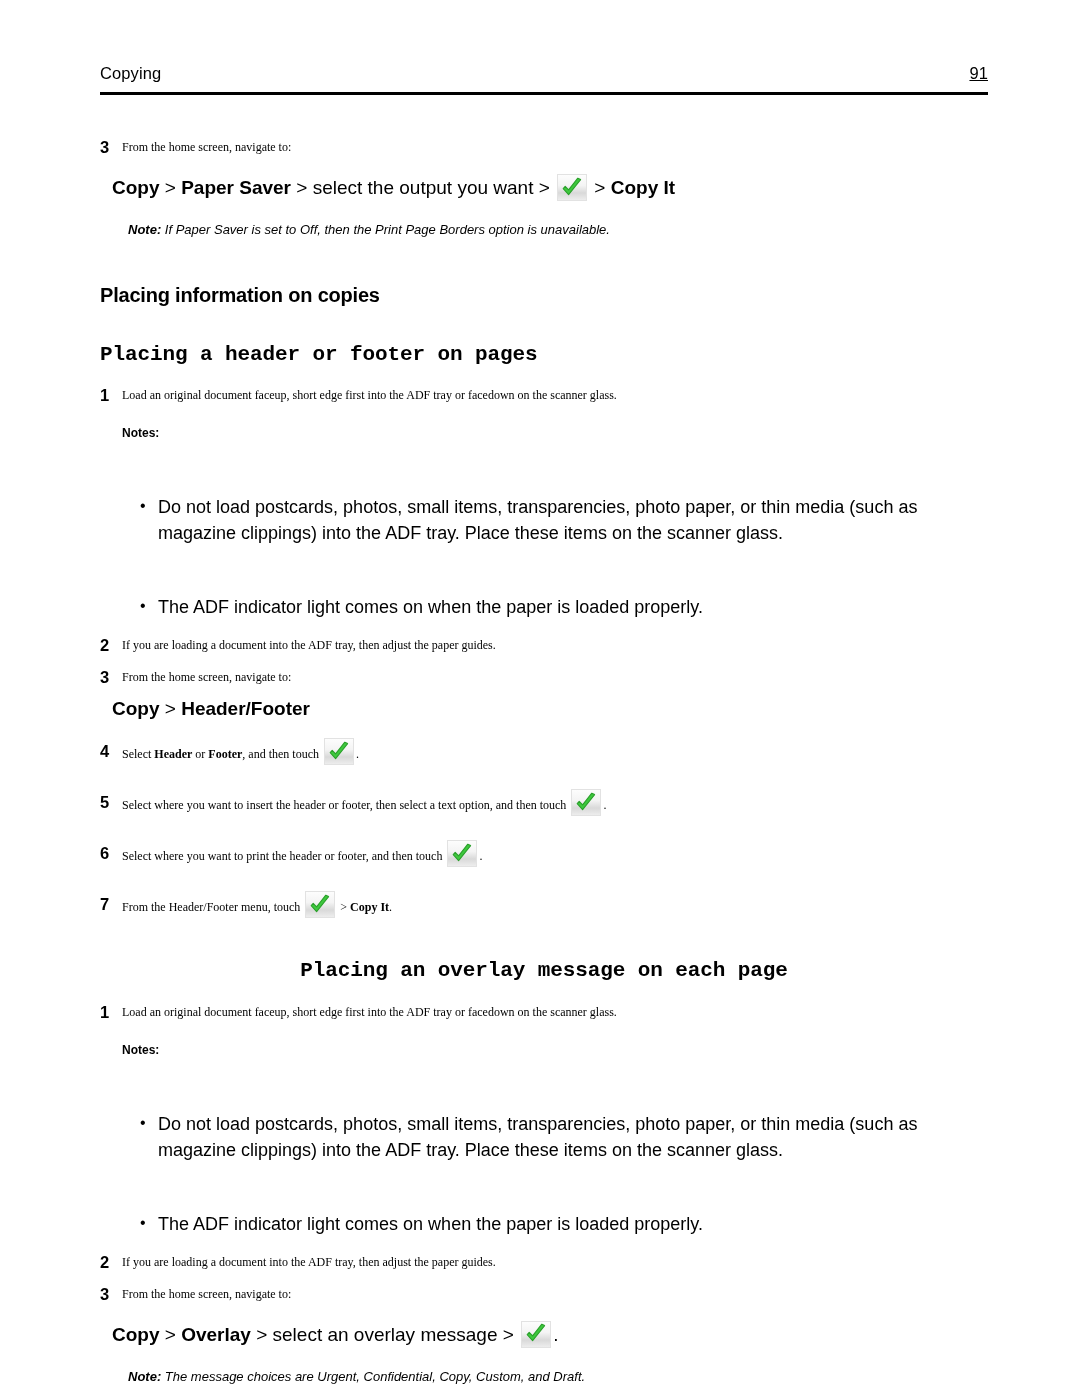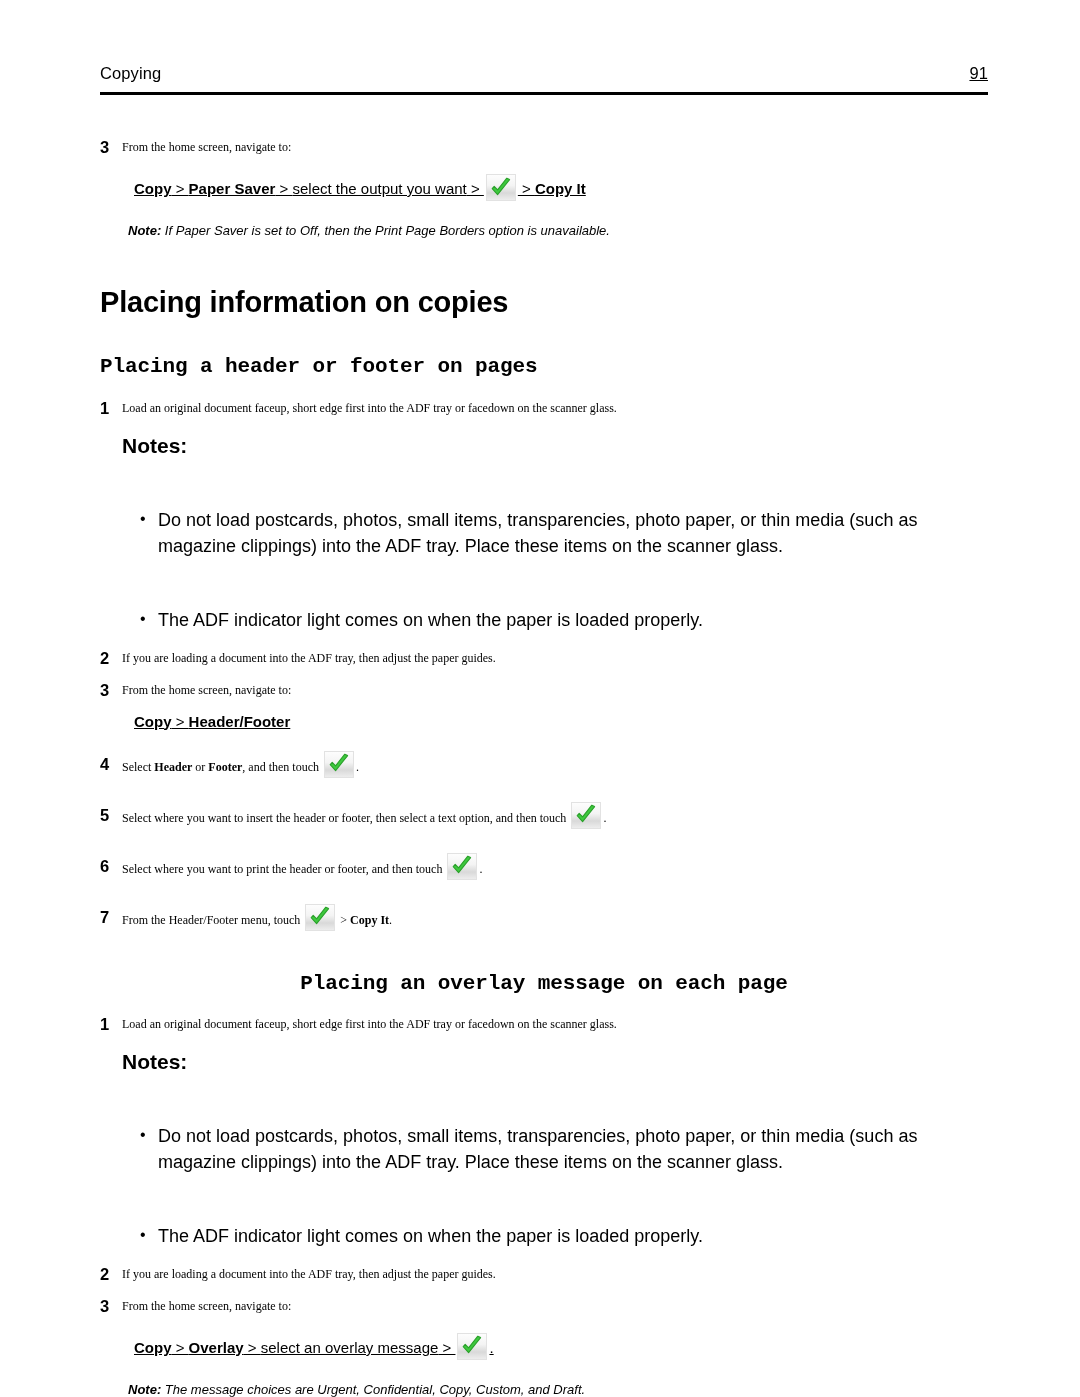--- a/index.html
+++ b/index.html
@@ -70,38 +70,37 @@
   }
   .step .step-body {
     flex: 1 1 auto;
     font-size: 12px;
     line-height: 26px;
     font-weight: 400;
     font-family: Liberation Serif, serif;
   }
 
   .nav-path {
-    font-size: 15px;
-    line-height: 26px;
-    margin: 14px 0 0 34px;
-    text-decoration: underline;
+    font-size: 19px;
+    line-height: 26px;
+    margin: 14px 0 0 12px;
   }
   .nav-path .b { font-weight: 700; }
   .nav-path .sep { font-weight: 400; }
 
   .note-line {
     font-size: 13px;
     line-height: 26px;
     margin: 16px 0 0 28px;
     font-style: italic;
   }
   .note-line .note-label { font-weight: 700; }
 
   .notes-label {
-    font-size: 21px;
+    font-size: 12px;
     line-height: 26px;
     font-weight: 700;
     margin: 12px 0 4px 22px;
   }
 
   ul.notes {
     list-style: none;
     margin: 0 0 0 40px;
     padding: 0;
   }
@@ -116,21 +115,21 @@
   ul.notes li::before {
     content: "\2022";
     position: absolute;
     left: 0;
     top: -1px;
     font-size: 16px;
   }
 
   
   h1.doc-h1 {
-    font-size: 29px;
+    font-size: 20px;
     font-weight: 700;
     line-height: 1.25;
     margin: 40px 0 0 0;
     letter-spacing: -0.2px;
   }
   h2.doc-h2 {
     font-size: 21px;
     font-weight: 700;
     line-height: 1.25;
     margin: 34px 0 14px 0;

